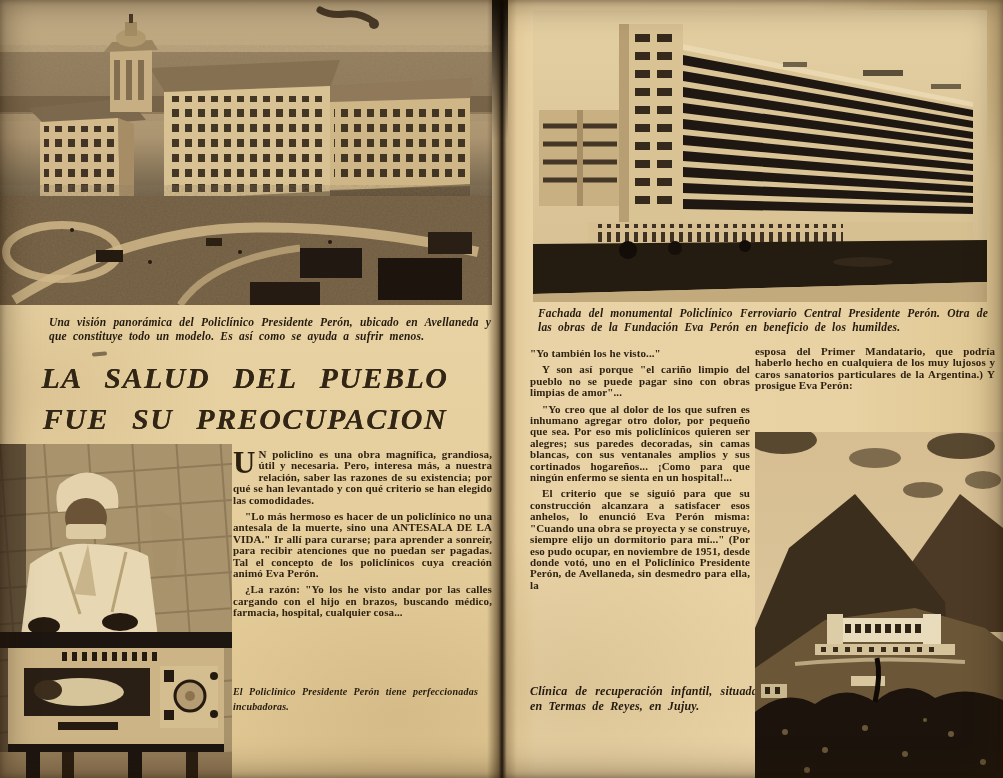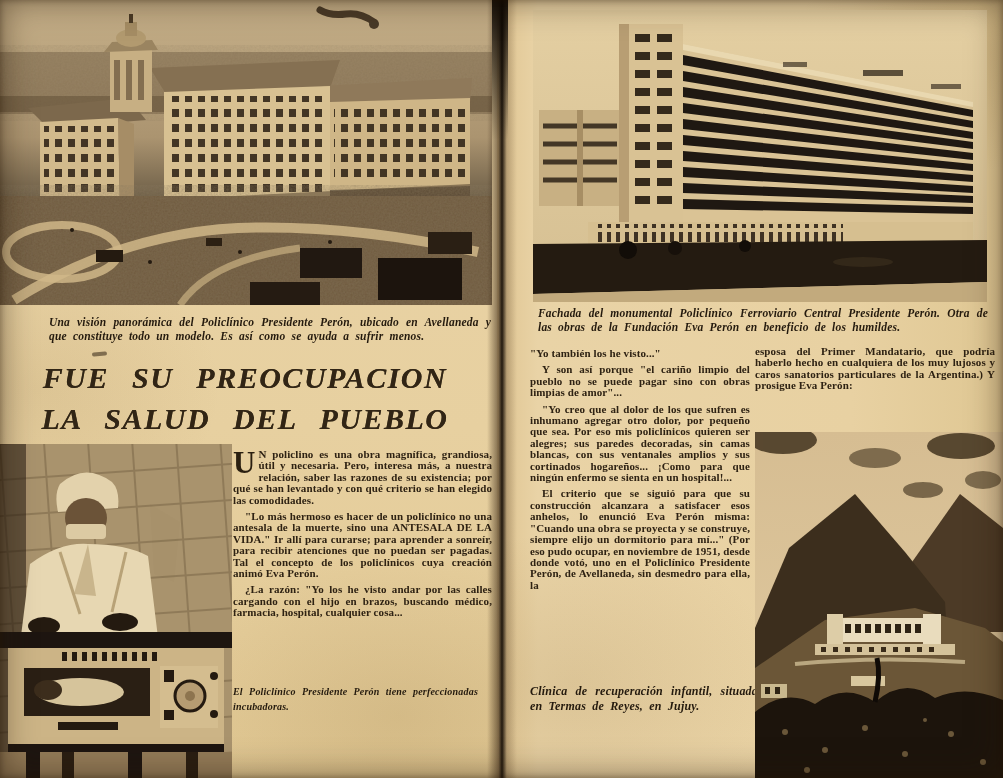--- a/index.html
+++ b/index.html
@@ -153,22 +153,22 @@
             <circle cx="72" cy="230" r="2" fill="#241a10"></circle>
         </g>
       </svg>
     </div>
 
     <div class="caption" style="left:30px;top:315px;width:442px;margin-left:19px;">Una visión panorámica del Policlínico Presidente Perón, ubicado en Avellaneda y que constituye todo un modelo. Es así como se ayuda a sufrir menos.</div>
 
     <div class="smudge"></div>
 
     <div class="headline" style="left:8px;top:357px;width:474px;">
+      <div>LA SALUD DEL PUEBLO</div>
       <div>FUE SU PREOCUPACION</div>
-      <div>LA SALUD DEL PUEBLO</div>
     </div>
 
     <div class="photo" style="left:0;top:444px;width:232px;height:334px;">
       <svg width="232" height="334" viewBox="0 0 232 334">
         <defs>
           <pattern id="tiles" width="44" height="36" patternUnits="userSpaceOnUse" patternTransform="rotate(-4)">
             <rect width="44" height="36" fill="#c2aa7f"></rect>
             <path d="M0,0 H44 M0,36 H44 M0,0 V36 M44,0 V36" stroke="#8d7754" stroke-width="2" opacity=".6"></path>
           </pattern>
         </defs>

